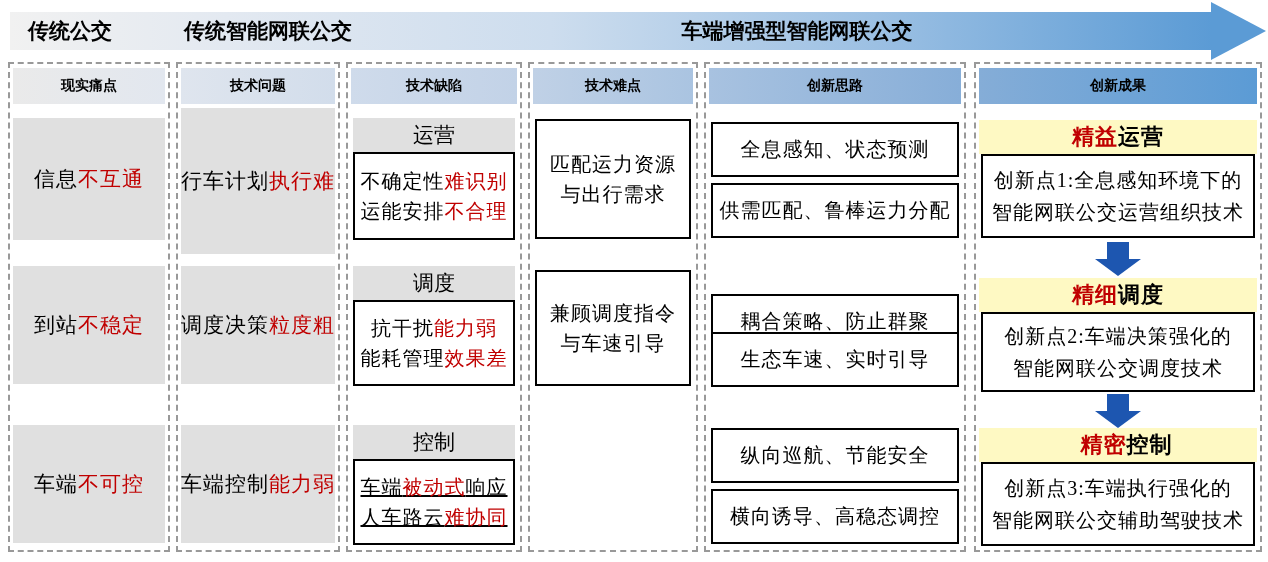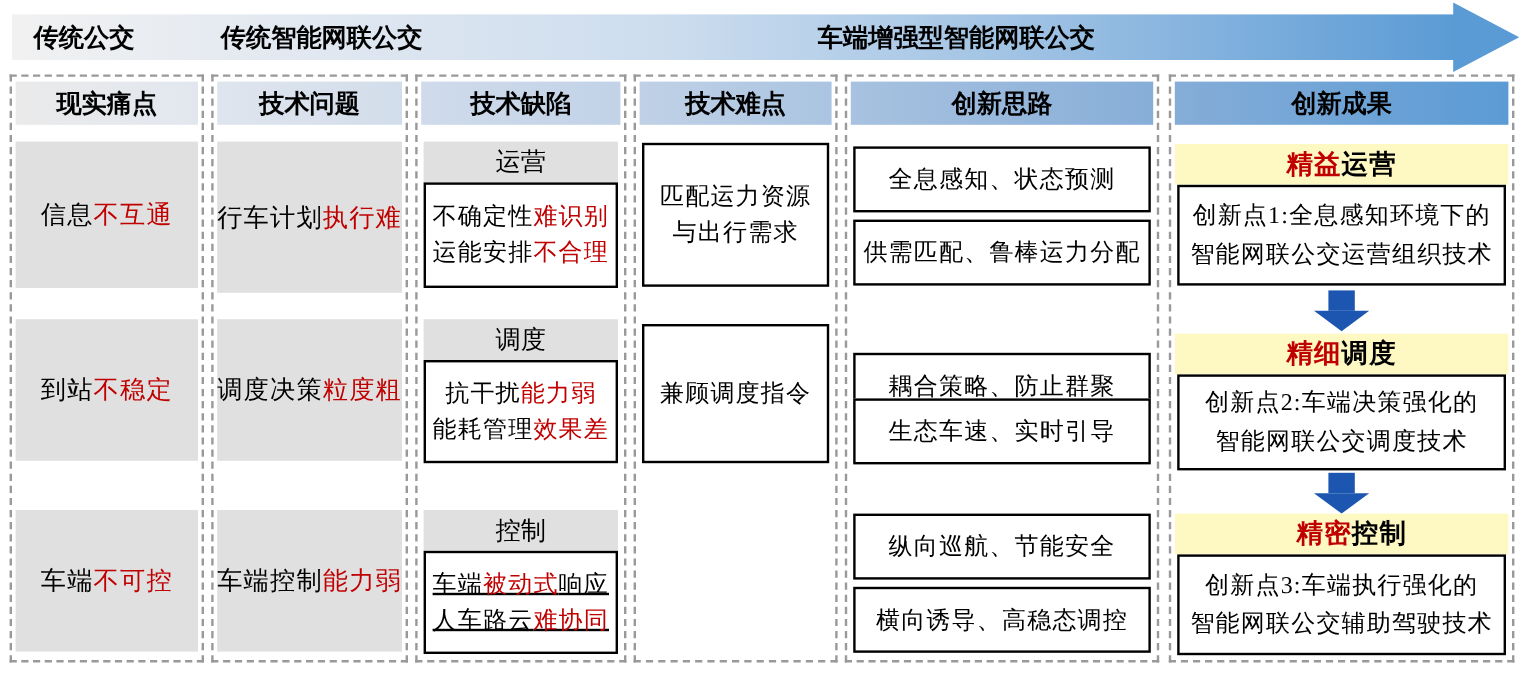--- a/index.html
+++ b/index.html
@@ -22,21 +22,21 @@
     position:absolute;top:14px;height:30px;line-height:30px;
     font-size:21px;font-weight:bold;text-align:center;
   }
   .pl1{left:-10px;width:140px;}
   .pl2{left:158px;width:200px;}
   .pl3{left:657px;width:260px;}
   
   .col{position:absolute;top:62px;height:490px;border:2px dashed #999;box-sizing:border-box;background:#fff;}
   .col-header{
     position:absolute;top:4px;left:3px;right:3px;height:36px;line-height:36px;
-    text-align:center;font-size:21px;font-weight:bold;
+    text-align:center;font-size:14px;font-weight:bold;
   }
   .h1{background:linear-gradient(to right,#eaeaea,#e2e7ef);}
   .h2{background:linear-gradient(to right,#dfe5ee,#d2ddeb);}
   .h3{background:linear-gradient(to right,#cfdbeb,#c2d2e7);}
   .h4{background:linear-gradient(to right,#c0d1e6,#aac4e1);}
   .h5{background:linear-gradient(to right,#a8c2e0,#87aed8);}
   .h6{background:linear-gradient(to right,#85add7,#5b9bd5);}
   
   .gray-cell{
     position:absolute;left:3px;right:3px;background:#e0e0e0;
@@ -93,21 +93,21 @@
     <div class="gray-cell" style="top:202px;height:118px;">
       <span><span>到站</span><span class="red">不稳定</span></span>
     </div>
     <div class="gray-cell" style="top:361px;height:118px;">
       <span><span>车端</span><span class="red">不可控</span></span>
     </div>
   </div>
 
   <div class="col" style="left:176px;width:164px;">
     <div class="col-header h2">技术问题</div>
-    <div class="gray-cell" style="top:54px;height:126px;justify-content:flex-end;">
+    <div class="gray-cell" style="top:44px;height:146px;justify-content:flex-end;">
       <span><span>行车计划</span><span class="red">执行难</span></span>
     </div>
     <div class="gray-cell" style="top:202px;height:118px;">
       <span><span>调度决策</span><span class="red">粒度粗</span></span>
     </div>
     <div class="gray-cell" style="top:361px;height:118px;">
       <span><span>车端控制</span><span class="red">能力弱</span></span>
     </div>
   </div>
 
@@ -134,20 +134,21 @@
   </div>
 
   <div class="col" style="left:528px;width:170px;">
     <div class="col-header h4">技术难点</div>
     <div class="white-box" style="top:55px;height:120px;">
       <span class="line">匹配运力资源</span>
       <span class="line">与出行需求</span>
     </div>
     <div class="white-box" style="top:206px;height:116px;">
       <span class="line">兼顾调度指令</span>
+      <span class="line">与车速引导</span>
     </div>
   </div>
 
   <div class="col" style="left:704px;width:262px;">
     <div class="col-header h5">创新思路</div>
     <div class="idea-box" style="top:58px;">全息感知、状态预测</div>
     <div class="idea-box" style="top:119px;">供需匹配、鲁棒运力分配</div>
     <div class="idea-box" style="top:206px;margin-top:24px;">耦合策略、防止群聚</div>
     <div class="idea-box" style="top:268px;">生态车速、实时引导</div>
     <div class="idea-box" style="top:364px;">纵向巡航、节能安全</div>

